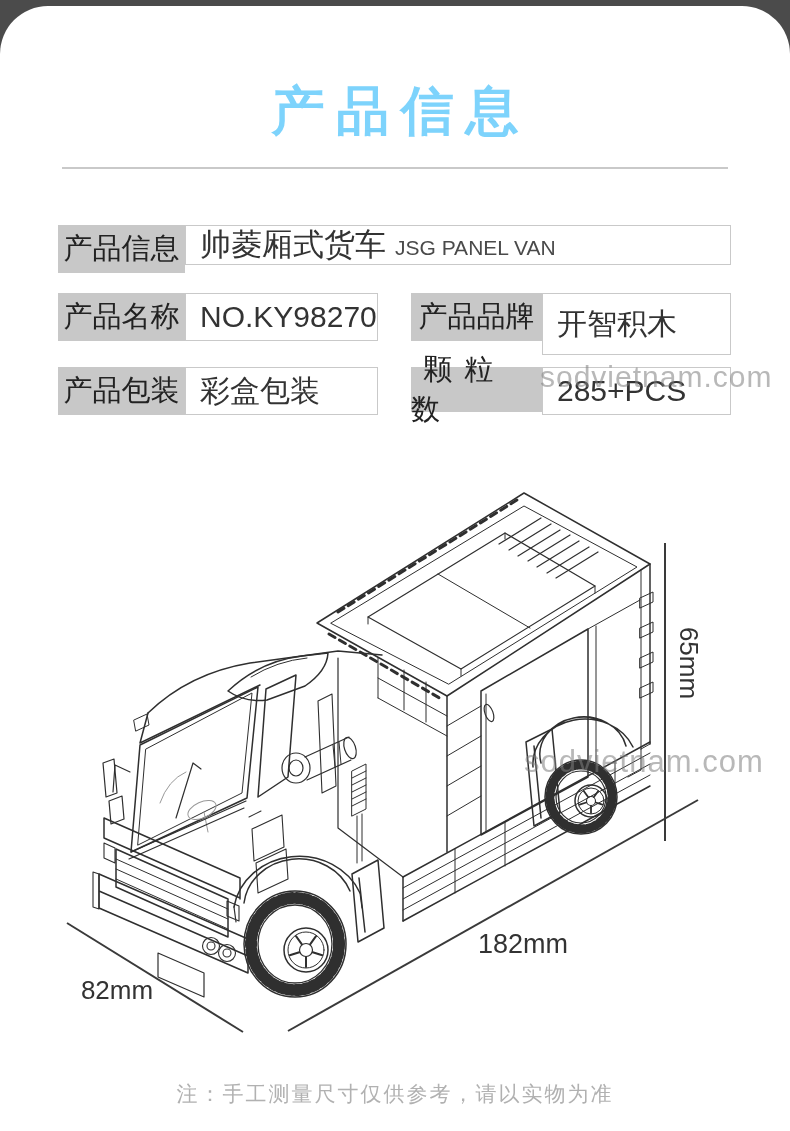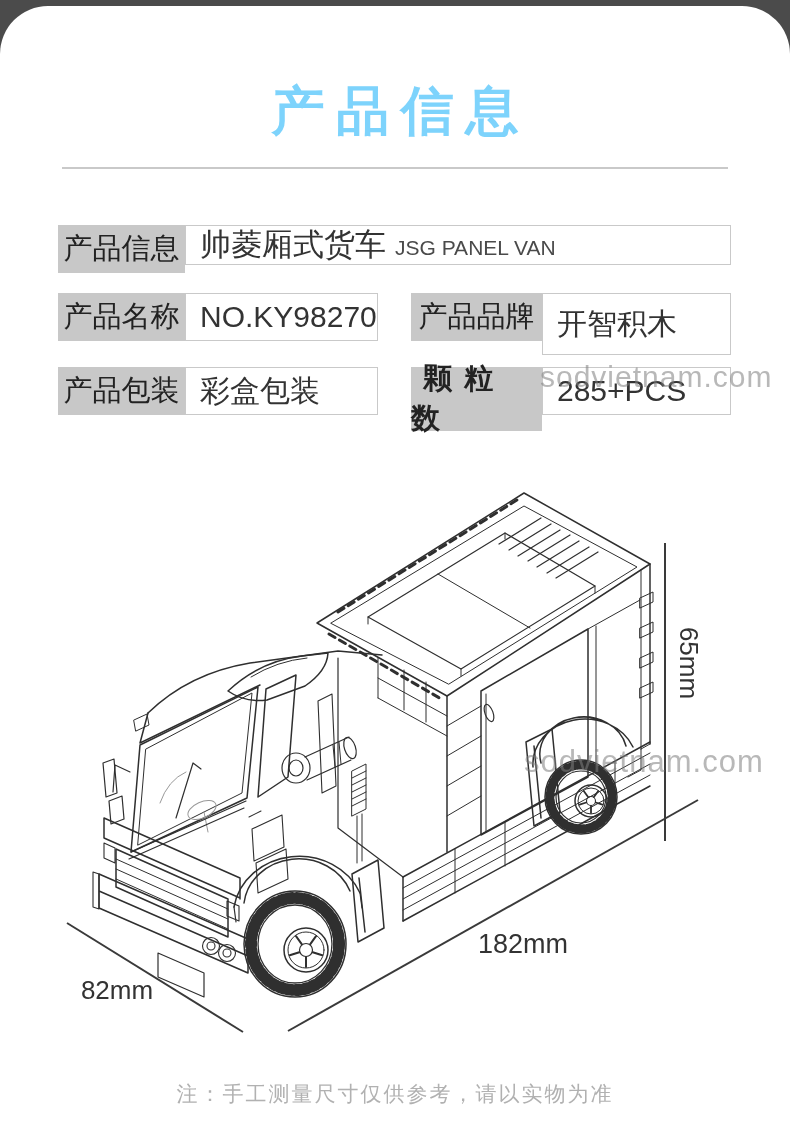--- a/index.html
+++ b/index.html
@@ -54,21 +54,21 @@
   <span class="value-en">JSG PANEL VAN</span>
 </div>
 
 <div class="abs label-box" style="left:58px;top:293px;width:127px;height:48px;">产品名称</div>
 <div class="abs value-box" style="left:185px;top:293px;width:193px;height:48px;">NO.KY98270</div>
 <div class="abs label-box" style="left:411px;top:293px;width:131px;height:48px;">产品品牌</div>
 <div class="abs value-box" style="left:542px;top:293px;width:189px;height:62px;">开智积木</div>
 
 <div class="abs label-box" style="left:58px;top:367px;width:127px;height:48px;">产品包装</div>
 <div class="abs value-box" style="left:185px;top:367px;width:193px;height:48px;">彩盒包装</div>
-<div class="abs label-box spread" style="left:411px;top:367px;width:131px;height:64px;font-weight:bold;">颗粒数</div>
+<div class="abs label-box spread" style="left:411px;top:367px;width:131px;height:45px;">颗粒数</div>
 <div class="abs value-box" style="left:542px;top:367px;width:189px;height:48px;">285+PCS</div>
 
 <div class="abs watermark" style="left:540px;top:360px;">sodvietnam.com</div>
 
 <svg class="abs" style="left:55px;top:480px;" width="660" height="570" viewBox="55 480 660 570">
   <g stroke="#2f2f2f" fill="none" stroke-width="1.5" stroke-linejoin="round" stroke-linecap="round">
 
     <path d="M317,623 L524,493 L650,564 L447,696 Z"></path>
     <path d="M331,623 L524,506 L637,567 L449,684 Z" stroke-width="1"></path>
     <path d="M368,617 L505,533 L595,586 L461,669 Z" stroke-width="1.2"></path>

